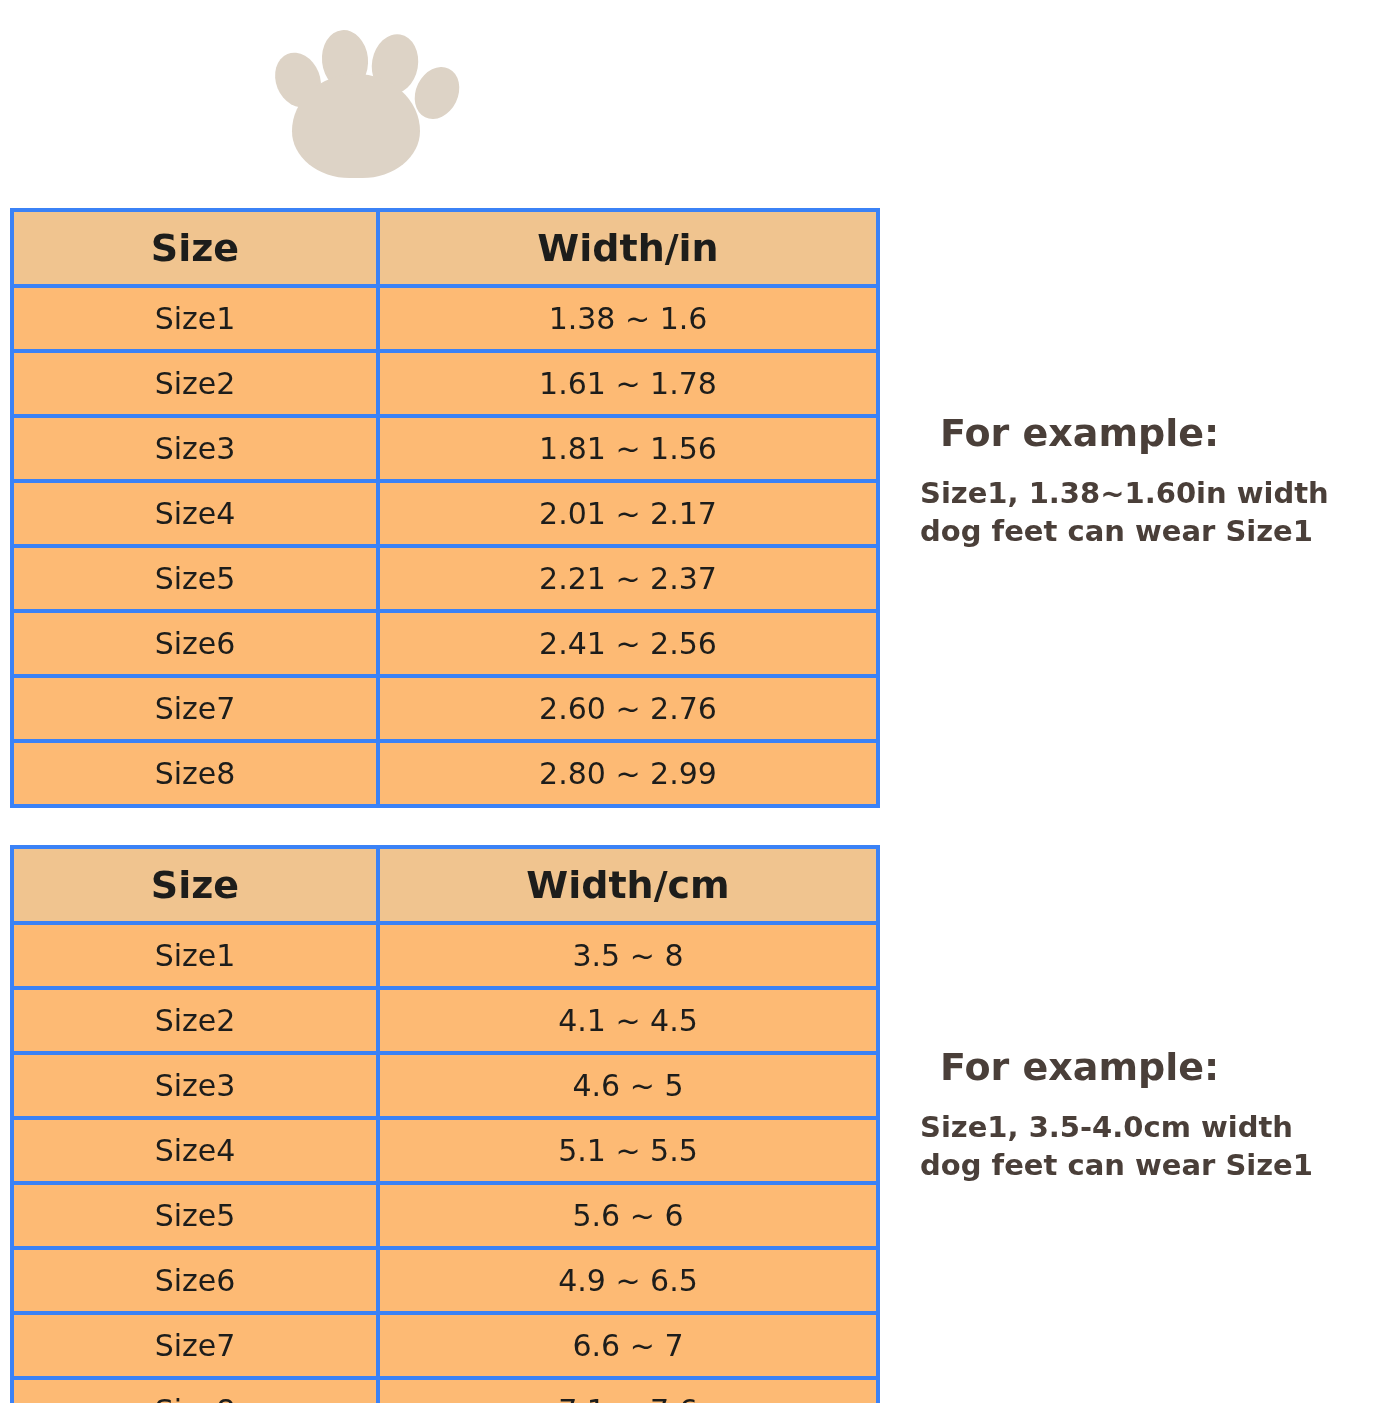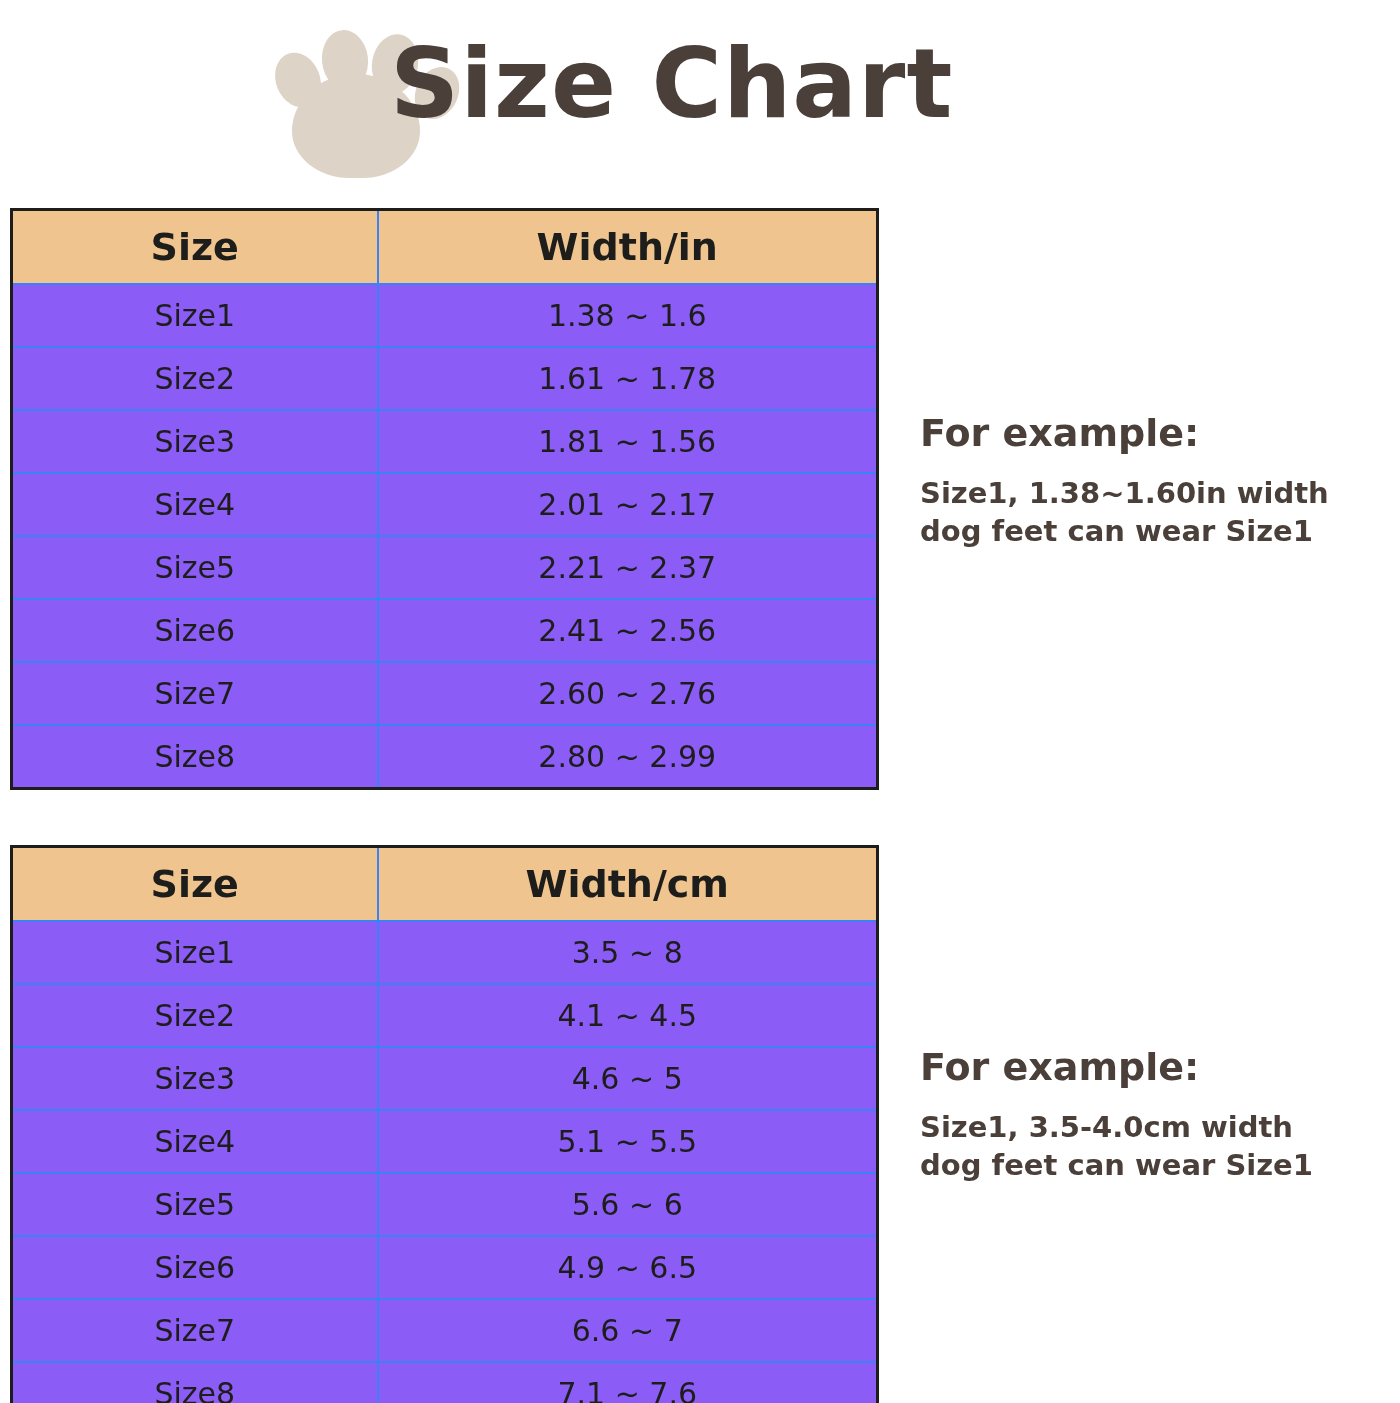--- a/index.html
+++ b/index.html
@@ -66,70 +66,70 @@
   .block.second { top: 845px; }
 
   table.size-table {
     border-collapse: collapse;
     width: 866px;
     table-layout: fixed;
     border: 3px solid #1d1d1b;
   }
   table.size-table th,
   table.size-table td {
-    border: 2px solid #3b82f6;
+    border: 4px solid #3b82f6;
     text-align: center;
     padding: 0;
     height: 61px;
     font-size: 30px;
     color: #1d1d1b;
     font-weight: normal;
   }
   table.size-table thead th {
     background: #f0c48f;
     font-size: 38px;
     font-weight: bold;
     height: 72px;
   }
   table.size-table tbody td {
-    background: #8b5cf6;
+    background: #fdba74;
   }
   table.size-table col.c1 { width: 366px; }
   table.size-table col.c2 { width: 500px; }
 
   
   .example {
     position: absolute;
     color: #4a3f39;
     font-weight: bold;
     line-height: 1.32;
   }
   .example .ex-title {
     font-size: 38px;
     margin-bottom: 16px;
+    margin-left: 20px;
   }
   .example .ex-line {
     font-size: 29px;
     white-space: nowrap;
   }
   .example.ex-in { left: 920px; top: 408px; }
   .example.ex-cm { left: 920px; top: 1042px; }
 </style>
 </head>
 <body>
 
 <div class="header">
   <div class="paw">
     <div class="pad toe1"></div>
     <div class="pad toe2"></div>
     <div class="pad toe3"></div>
     <div class="pad toe4"></div>
     <div class="pad main-pad"></div>
   </div>
-  <div class="title">Size Chart</div>
 </div>
 
 <div class="block first">
   <table class="size-table">
     <colgroup>
         <col class="c1">
         <col class="c2">
       </colgroup>
     <thead>
       <tr>

